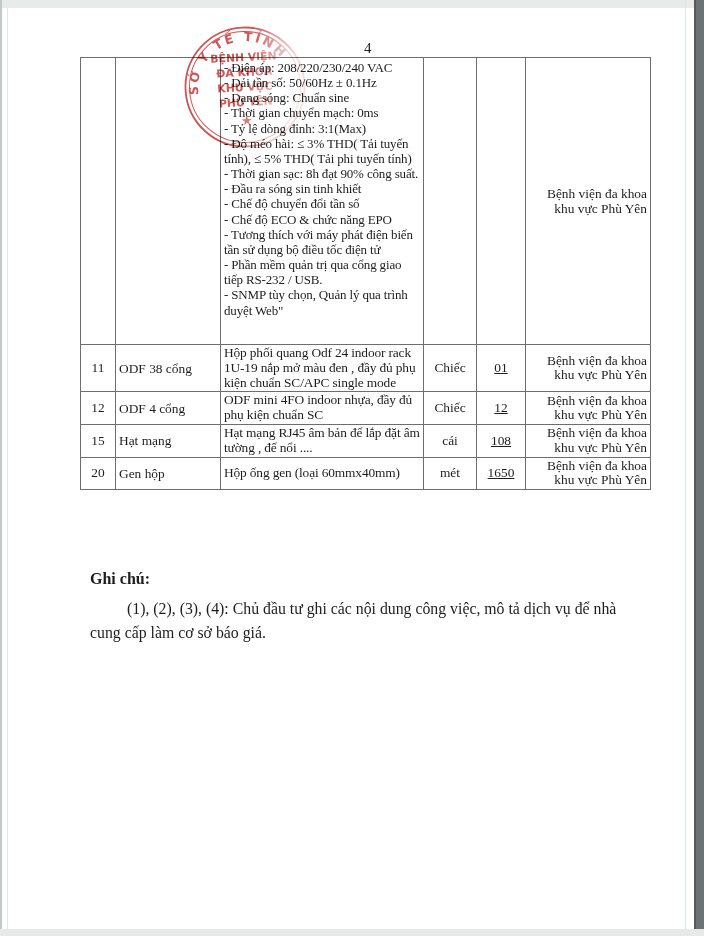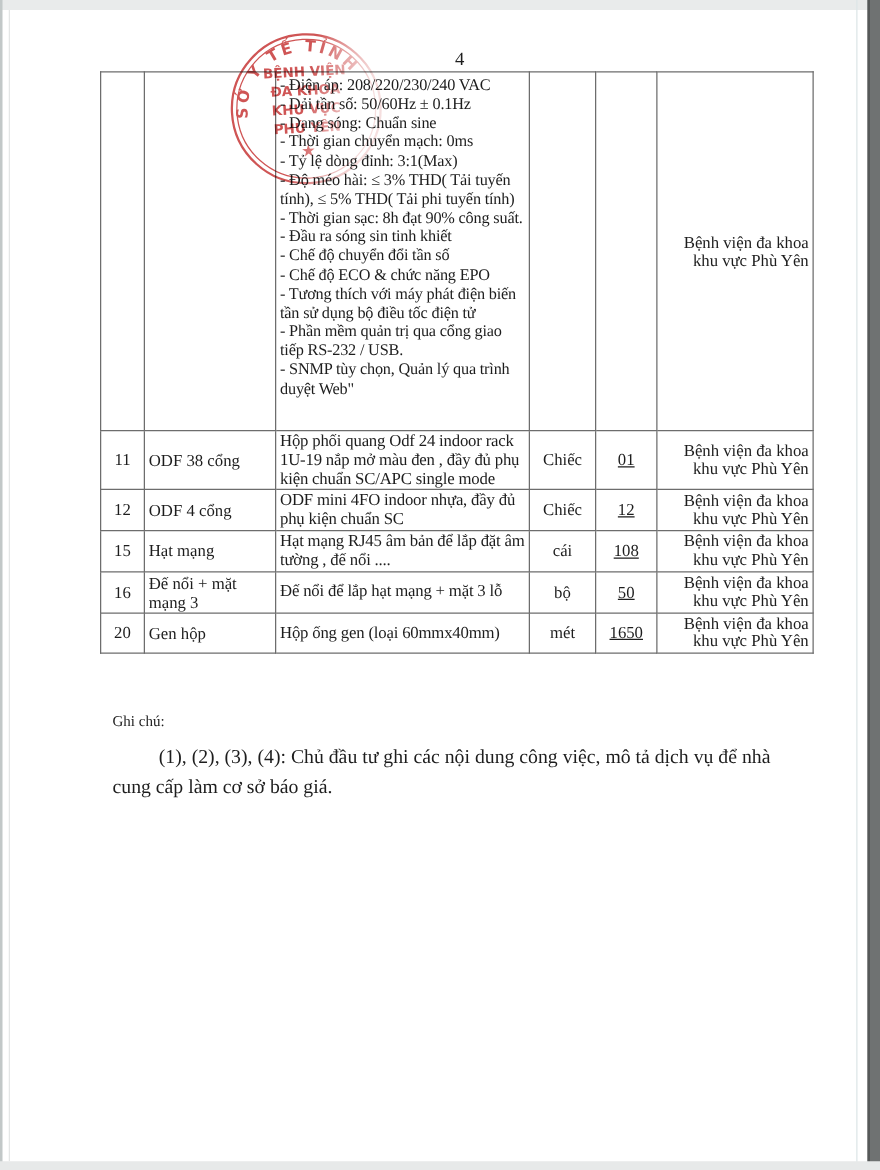--- a/index.html
+++ b/index.html
@@ -32,21 +32,21 @@
   .cell-unit { text-align:center; }
   .cell-qty  { text-align:center;text-decoration:underline; }
   .cell-loc  { text-align:right; font-size:12.6px; line-height:14.5px; padding:1px 2px; }
 
   .spec-desc { vertical-align:top; padding-top:3px; }
   .spec-clip { height:282px; overflow:hidden; }
   .spec-line { font-size:13px; line-height:15.15px; letter-spacing:-0.15px; }
   .spec-loc  { vertical-align:top; padding-top:56px; font-size:13px; line-height:15.5px; }
 
   .notes { position:absolute; left:90px; top:570px; width:554px; }
-  .notes-heading { font-weight:normal; font-size:12px; }
+  .notes-heading { font-weight:bold; font-size:16px; }
   .notes-body { margin:9px 0 0 0; font-size:15.8px; line-height:24px; text-indent:37px; }
 
   .stamp {
     position:absolute; left:183px; top:25px; width:124px; height:124px;
     mix-blend-mode:multiply; opacity:.92; transform:rotate(-3deg);
     -webkit-mask-image:linear-gradient(105deg, rgba(0,0,0,1) 48%, rgba(0,0,0,.5) 66%, rgba(0,0,0,.22) 80%, rgba(0,0,0,.14) 100%);
     mask-image:linear-gradient(105deg, rgba(0,0,0,1) 48%, rgba(0,0,0,.5) 66%, rgba(0,0,0,.22) 80%, rgba(0,0,0,.14) 100%);
     z-index:5;
   }
   .stamp svg text { font-family:"DejaVu Sans", sans-serif; }
@@ -115,28 +115,20 @@
       <td class="cell-loc">Bệnh viện đa khoa khu vực Phù Yên</td>
     </tr>
     <tr style="height:30px">
       <td class="cell-no">15</td>
       <td class="cell-name">Hạt mạng</td>
       <td class="cell-desc">Hạt mạng RJ45 âm bản để lắp đặt âm tường , đế nổi ....</td>
       <td class="cell-unit">cái</td>
       <td class="cell-qty">108</td>
       <td class="cell-loc">Bệnh viện đa khoa khu vực Phù Yên</td>
     </tr>
-    <tr style="height:31px">
-      <td class="cell-no">16</td>
-      <td class="cell-name">Đế nổi + mặt mạng 3</td>
-      <td class="cell-desc">Đế nổi để lắp hạt mạng + mặt 3 lỗ</td>
-      <td class="cell-unit">bộ</td>
-      <td class="cell-qty">50</td>
-      <td class="cell-loc">Bệnh viện đa khoa khu vực Phù Yên</td>
-    </tr>
     <tr style="height:32px">
       <td class="cell-no">20</td>
       <td class="cell-name">Gen hộp</td>
       <td class="cell-desc">Hộp ống gen (loại 60mmx40mm)</td>
       <td class="cell-unit">mét</td>
       <td class="cell-qty">1650</td>
       <td class="cell-loc">Bệnh viện đa khoa khu vực Phù Yên</td>
     </tr>
   </tbody>
 </table>

